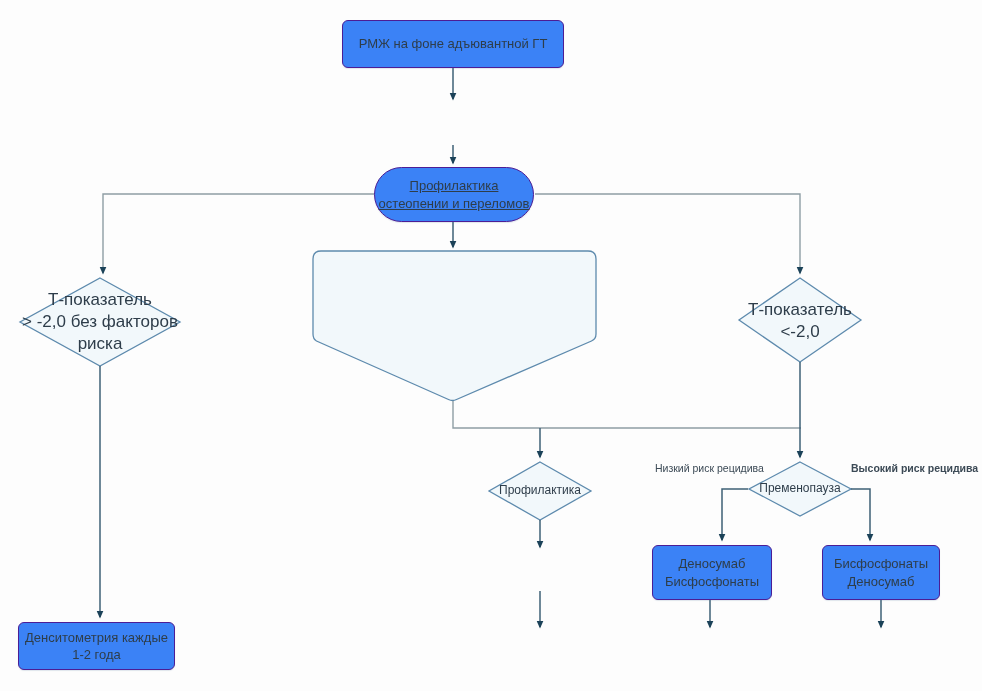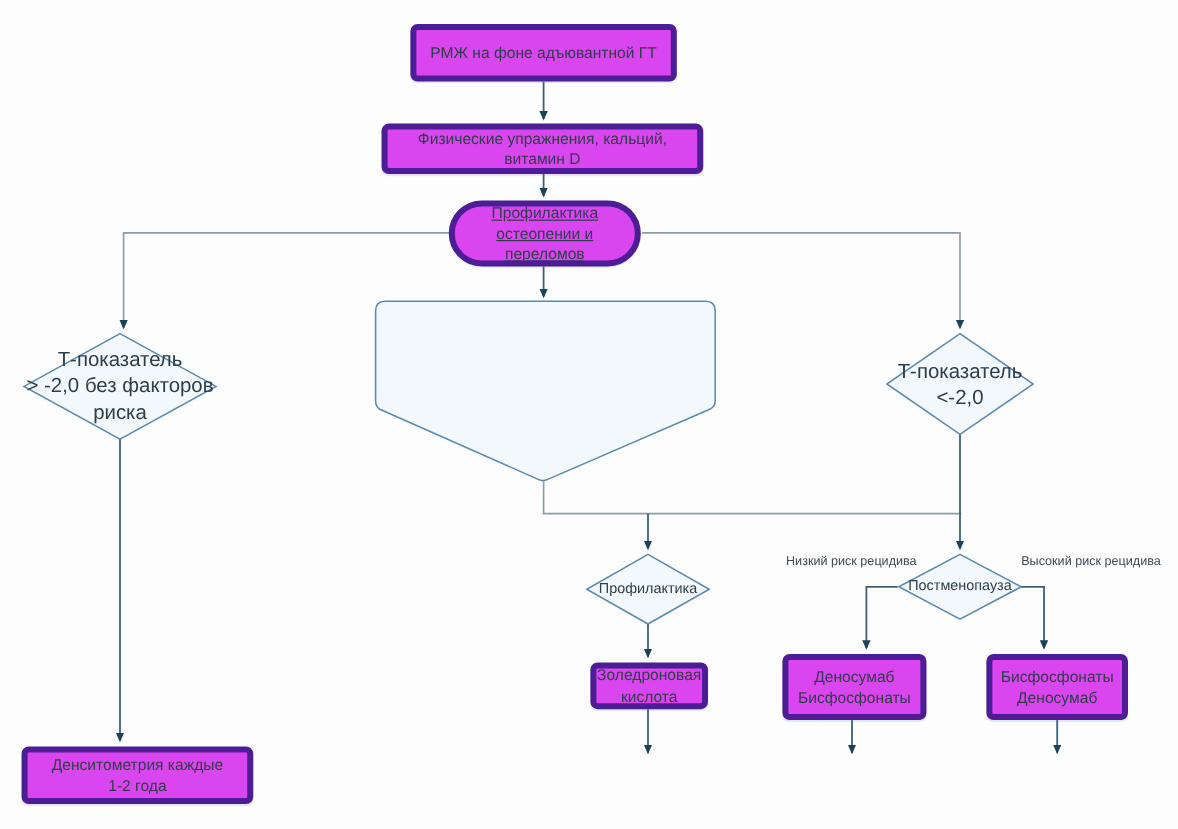--- a/index.html
+++ b/index.html
@@ -3,21 +3,21 @@
 <meta charset="utf-8">
 <style>
   html,body{margin:0;padding:0;background:#ffffff;}
   #canvas{
     position:relative;width:982px;height:691px;background:#fdfdfd;overflow:hidden;
     font-family:"Liberation Sans","DejaVu Sans",sans-serif;color:#2e3d4a;
   }
   #wires{position:absolute;left:0;top:0;width:982px;height:691px;}
   .node{
     position:absolute;box-sizing:border-box;
-    background:#d946ef;border:5px solid #4c1d95;border-radius:6px;
+    background:#3b82f6;border:1px solid #4c1d95;border-radius:6px;
     display:flex;align-items:center;justify-content:center;text-align:center;
     font-size:13px;line-height:1.32;white-space:pre-line;
     box-shadow:0 1px 1px rgba(90,130,160,0.18);
   }
   .stadium{border-radius:28px;text-decoration:underline;}
   .overlay{
     position:absolute;display:flex;align-items:center;justify-content:center;
     text-align:center;font-size:17px;line-height:1.3;white-space:pre-line;pointer-events:none;
   }
   .edge-label{
@@ -57,48 +57,44 @@
     <polyline class="dark-line" points="540,520 540,547" marker-end="url(#arrow)"></polyline>
     <polyline class="dark-line" points="748,489 722,489 722,540" marker-end="url(#arrow)"></polyline>
     <polyline class="dark-line" points="851,489 870,489 870,540" marker-end="url(#arrow)"></polyline>
     <polyline class="dark-line" points="540,591 540,627" marker-end="url(#arrow)"></polyline>
     <polyline class="dark-line" points="710,600 710,627" marker-end="url(#arrow)"></polyline>
     <polyline class="dark-line" points="881,600 881,627" marker-end="url(#arrow)"></polyline>
   </svg>
 
   <div class="node" style="left:342px;top:20px;width:222px;height:48px;">РМЖ на фоне адъювантной ГТ</div>
 
-  <div class="node" style="left:318px;top:103px;width:268px;height:42px;">Физические упражнения, кальций,
-витамин D</div>
 
   <div class="node stadium" style="left:374px;top:167px;width:160px;height:55px;">Профилактика
 остеопении и переломов</div>
 
-  <div class="node" style="left:492px;top:552px;width:98px;height:39px;">Золедроновая
-кислота</div>
 
   <div class="node" style="left:652px;top:545px;width:120px;height:55px;">Деносумаб
 Бисфосфонаты</div>
 
   <div class="node" style="left:822px;top:545px;width:118px;height:55px;">Бисфосфонаты
 Деносумаб</div>
 
-  <div class="node" style="left:18px;top:622px;width:193px;height:48px;">Денситометрия каждые
+  <div class="node" style="left:18px;top:622px;width:157px;height:48px;">Денситометрия каждые
 1-2 года</div>
 
 
   <div class="overlay" style="left:22px;top:293px;width:156px;height:58px;">Т-показатель
 &gt; -2,0 без факторов
 риска</div>
 
 
   <div class="overlay" style="left:748px;top:303px;width:104px;height:36px;">Т-показатель
 &lt;-2,0</div>
 
   <div class="overlay" style="left:488px;top:483px;width:104px;height:16px;font-size:12px;">Профилактика</div>
 
-  <div class="overlay" style="left:746px;top:481px;width:108px;height:16px;font-size:12px;">Постменопауза</div>
+  <div class="overlay" style="left:746px;top:481px;width:108px;height:16px;font-size:12px;">Пременопауза</div>
 
   <div class="edge-label" style="left:655px;top:462px;">Низкий риск рецидива</div>
 
-  <div class="edge-label" style="left:851px;top:462px;">Высокий риск рецидива</div>
+  <div class="edge-label" style="left:851px;top:462px;font-weight:bold;">Высокий риск рецидива</div>
 
 </div>
 
 </body></html>

